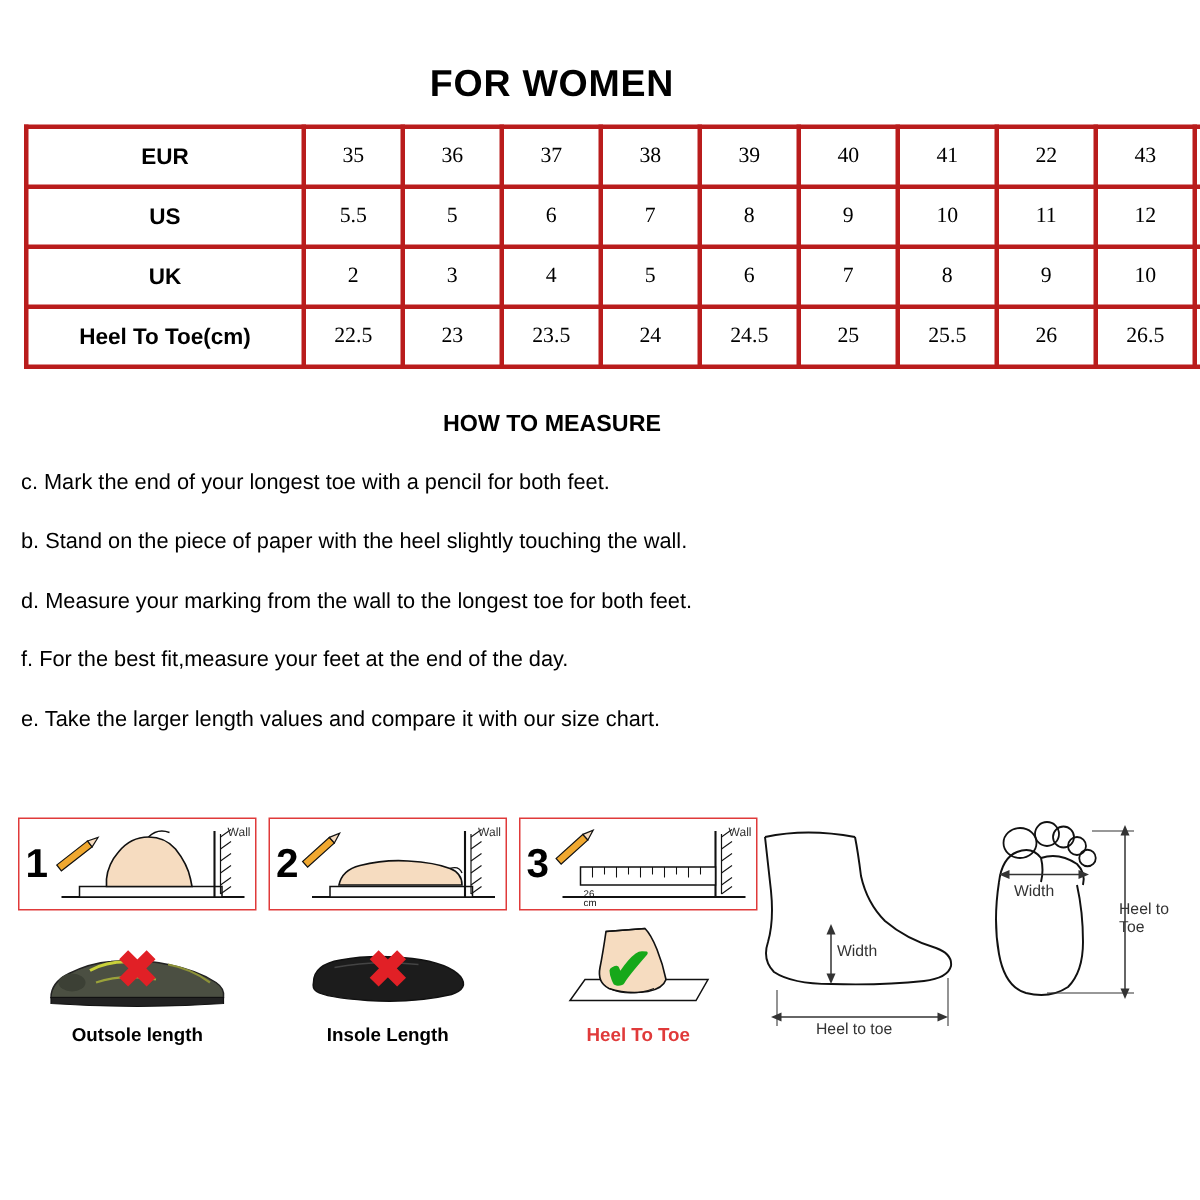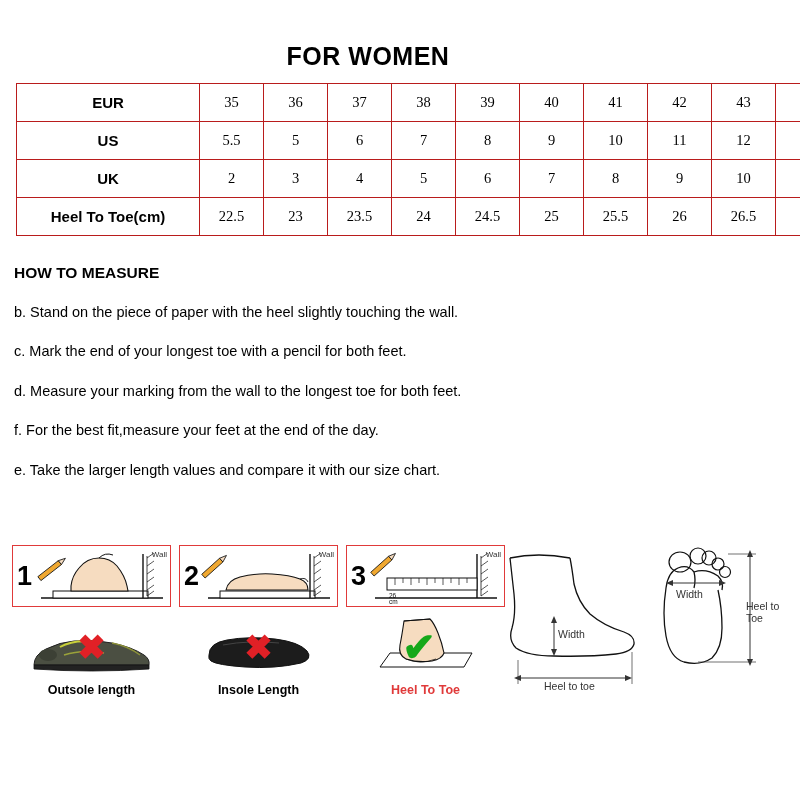--- a/index.html
+++ b/index.html
@@ -37,21 +37,21 @@
   
   .size-table-wrap {
     padding: 0 16px;
   }
   table.size-table {
     border-collapse: collapse;
     width: 768px;
     table-layout: fixed;
   }
   table.size-table td {
-    border: 1px solid #b91c1c;
+    border: 3px solid #b91c1c;
     text-align: center;
     font-size: 15px;
     height: 37px;
     padding: 0 2px;
     vertical-align: middle;
   }
   table.size-table td.rowhead {
     font-weight: bold;
     font-size: 15px;
     width: 178px;
@@ -63,20 +63,21 @@
   }
 
   
   .howto {
     padding: 0 14px;
   }
   .howto h2 {
     font-size: 15.5px;
     font-weight: bold;
     margin: 28px 0 0 0;
+    text-align: center;
   }
   .howto p {
     font-size: 14.5px;
     margin: 22px 0 0 0;
     line-height: 1.2;
   }
 
   
   .steps {
     position: absolute;
@@ -178,21 +179,21 @@
       <tbody>
         <tr>
           <td class="rowhead">EUR</td>
           <td class="val">35</td>
           <td class="val">36</td>
           <td class="val">37</td>
           <td class="val">38</td>
           <td class="val">39</td>
           <td class="val">40</td>
           <td class="val">41</td>
-          <td class="val">42</td>
+          <td class="val">22</td>
           <td class="val">43</td>
           <td class="val">44</td>
         </tr>
         <tr>
           <td class="rowhead">US</td>
           <td class="val">5.5</td>
           <td class="val">5</td>
           <td class="val">6</td>
           <td class="val">7</td>
           <td class="val">8</td>
@@ -227,22 +228,22 @@
           <td class="val">26</td>
           <td class="val">26.5</td>
           <td class="val">27</td>
         </tr>
       </tbody>
     </table>
   </div>
 
   <div class="howto">
     <h2>HOW TO MEASURE</h2>
+    <p>c. Mark the end of your longest toe with a pencil for both feet.</p>
     <p>b. Stand on the piece of paper with the heel slightly touching the wall.</p>
-    <p>c. Mark the end of your longest toe with a pencil for both feet.</p>
     <p>d. Measure your marking from the wall to the longest toe for both feet.</p>
     <p>f. For the best fit,measure your feet at the end of the day.</p>
     <p>e. Take the larger length values and compare it with our size chart.</p>
   </div>
 
   <div class="steps">
 
     <div class="step">
       <span class="num">1</span>
       <svg width="159" height="62" viewBox="0 0 159 62">

